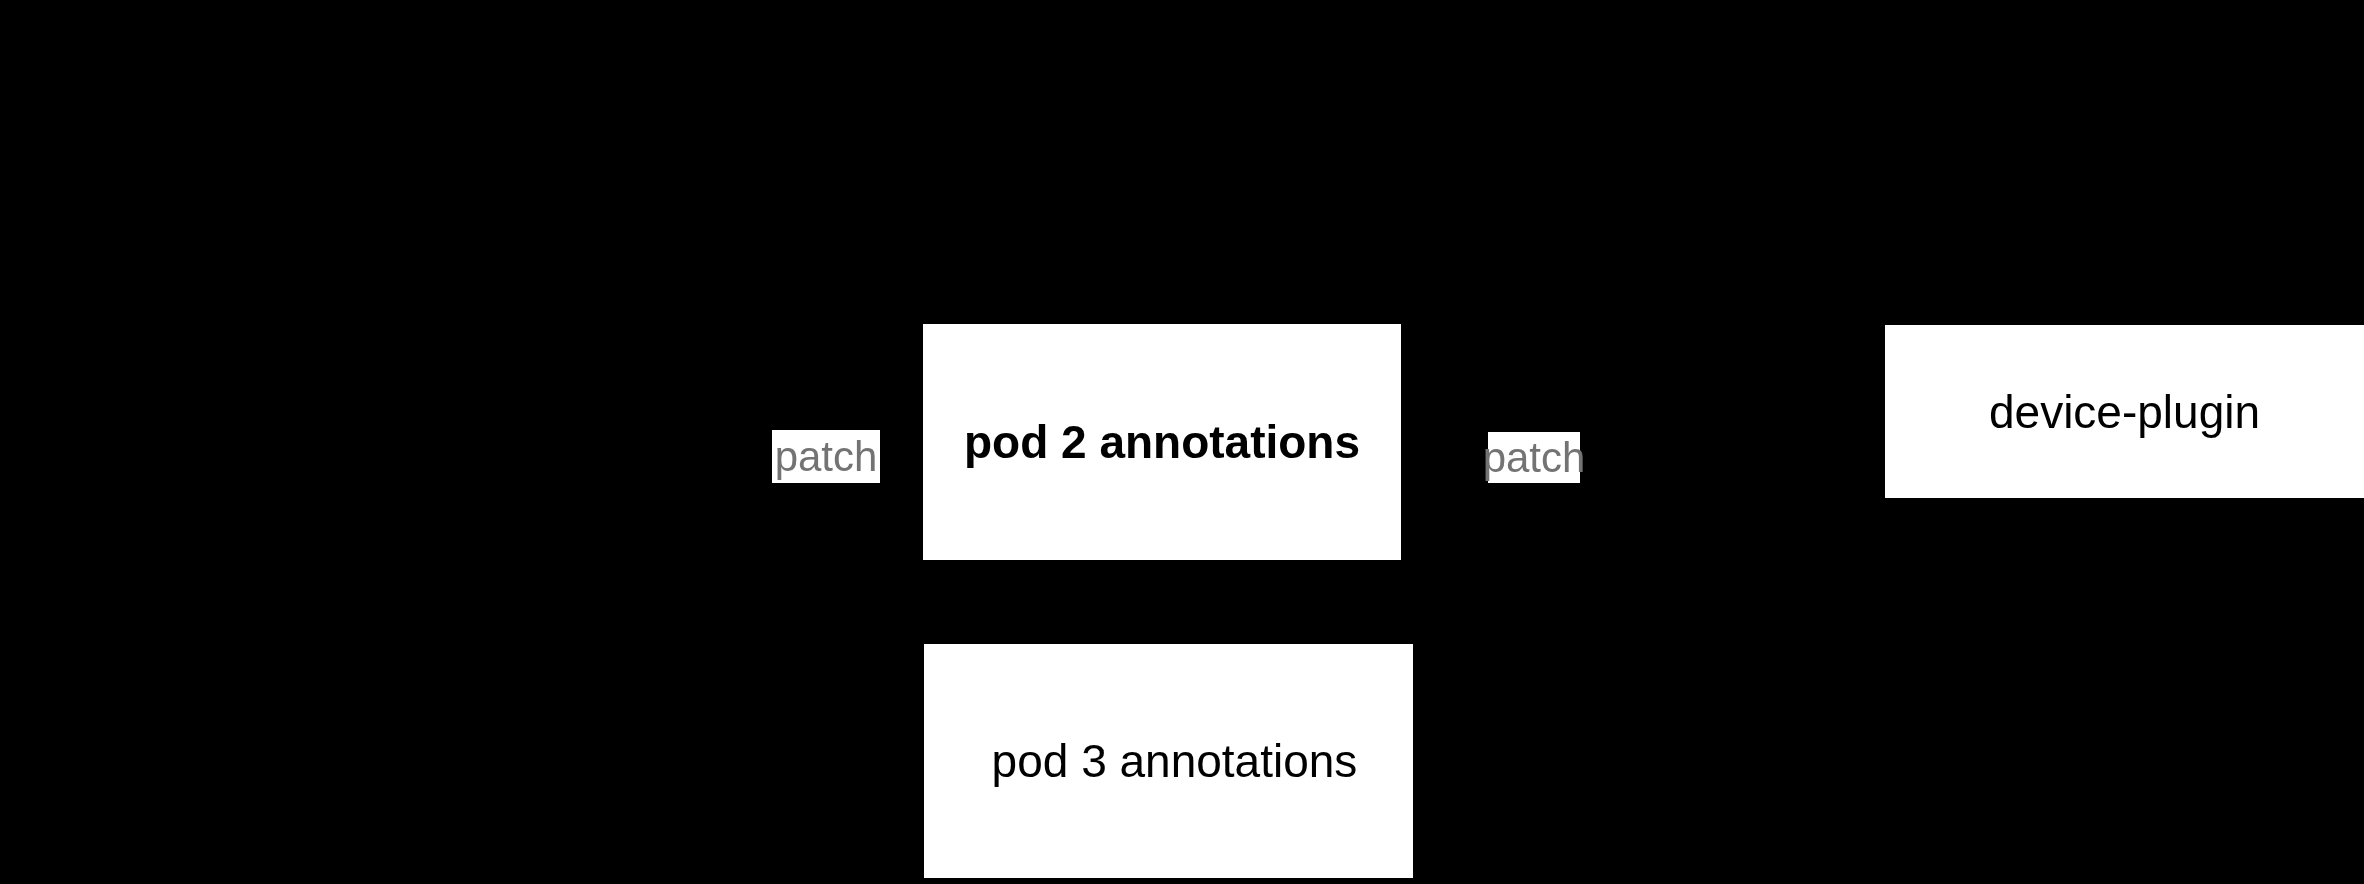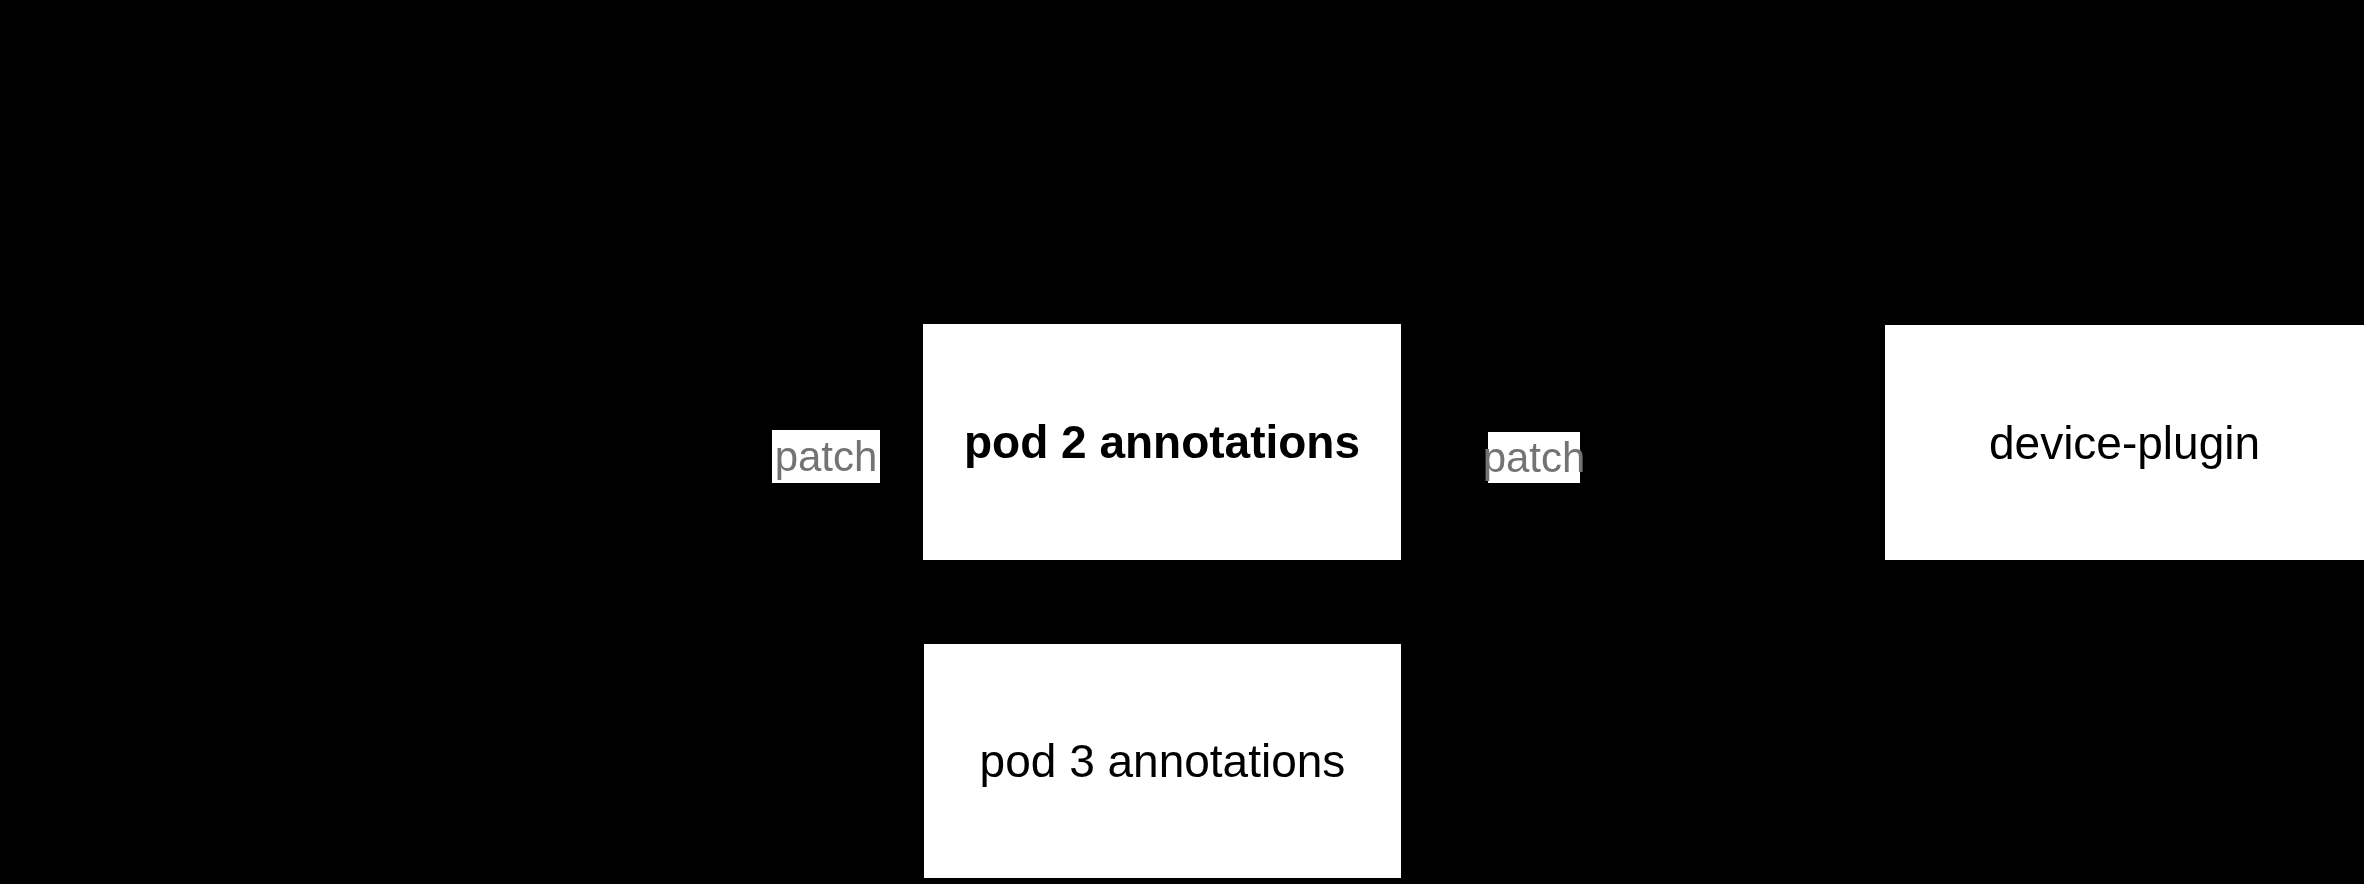--- a/index.html
+++ b/index.html
@@ -34,22 +34,22 @@
     align-items: center;
     justify-content: center;
     font-size: 42px;
     line-height: 1;
     white-space: nowrap;
   }
   
   #node-scheduler     { left: 3px;    top: 324px; width: 477px; height: 234px; }
   #node-pod1          { left: 924px;  top: 2px;   width: 476px; height: 237px; }
   #node-pod2          { left: 923px;  top: 324px; width: 478px; height: 236px; font-weight: bold; }
-  #node-pod3          { left: 924px;  top: 644px; width: 477px; height: 234px; }
-  #node-device-plugin { left: 1885px; top: 325px; width: 479px; height: 235px; }
+  #node-pod3          { left: 924px;  top: 644px; width: 477px; height: 234px; padding-left: 12px; }
+  #node-device-plugin { left: 1885px; top: 325px; width: 479px; height: 173px; }
   #edge-label-patch   { left: 772px;  top: 430px; width: 108px; height: 53px; }
   #edge-label-read    { left: 1488px; top: 432px; width: 92px;  height: 51px; }
 </style>
 </head>
 <body>
 
 <div id="canvas">
 
 
 

